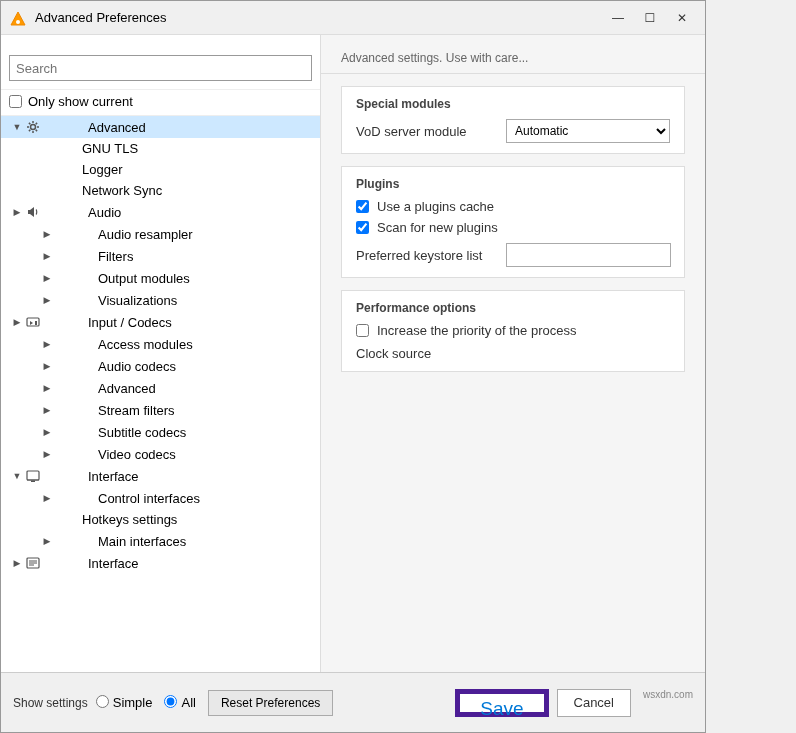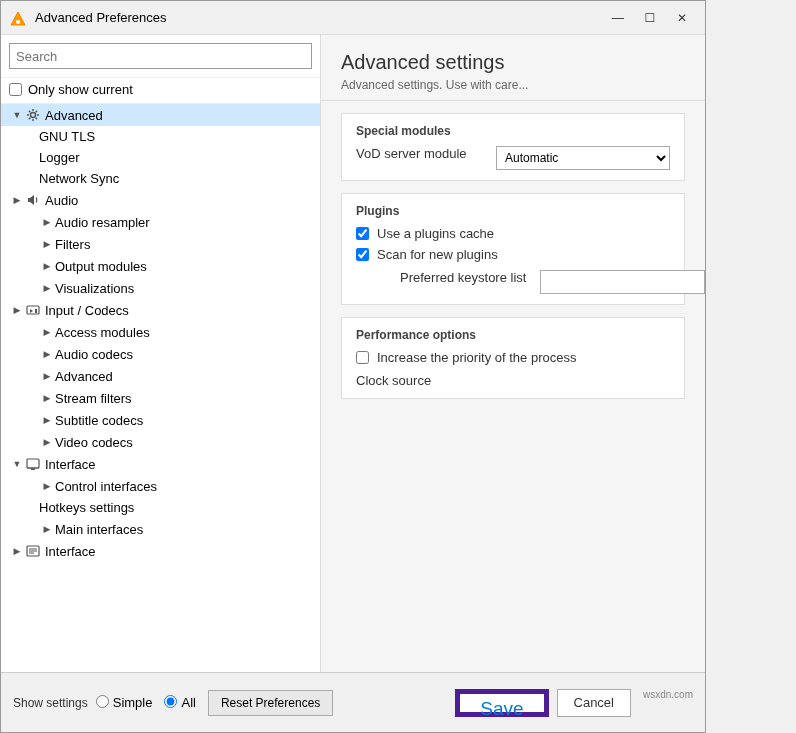--- a/index.html
+++ b/index.html
@@ -73,20 +73,21 @@
       border-bottom: 1px solid #eee;
     }
     .search-input {
       width: 100%;
       height: 26px;
       border: 1px solid #999;
       padding: 9px 6px;
       font-size: 13px;
       background: #fff;
       outline: none;
+      margin-top: 12px;
     }
     .show-current {
       padding: 4px 8px 6px 8px;
       display: flex;
       align-items: center;
       gap: 6px;
       border-bottom: 1px solid #eee;
     }
     .show-current input[type="checkbox"] { margin: 0; }
     .tree-container {
@@ -117,20 +118,21 @@
       width: 16px;
       height: 16px;
       margin-right: 4px;
       flex-shrink: 0;
       display: inline-flex;
       align-items: center;
       justify-content: center;
     }
     .tree-label {
       font-size: 13px;
+      margin-left: 43px;
     }
     .tree-child {
       padding-left: 38px;
     }
     
     .right-panel {
       flex: 1;
       background: #f5f5f5;
       display: flex;
       flex-direction: column;
@@ -161,21 +163,23 @@
       padding: 10px 14px;
     }
     .section-title {
       font-size: 12px;
       font-weight: 600;
       color: #444;
       margin-bottom: 8px;
     }
     .field-row {
       display: flex;
+      align-items: center;
       margin-bottom: 8px;
+      gap: 10px;
     }
     .field-row:last-child { margin-bottom: 0; }
     .field-label {
       font-size: 13px;
       color: #333;
       min-width: 140px;
     }
     .field-select {
       flex: 1;
       max-width: 200px;
@@ -421,21 +425,20 @@
               </svg>
           </span>
           <span class="tree-label">Interface</span>
         </div>
 
       </div>
     </div>
 
     <div class="right-panel">
       <div class="right-header">
-        <div class="right-title">Advanced settings</div>
         <div class="right-subtitle">Advanced settings. Use with care...</div>
       </div>
       <div class="settings-body">
 
         <div class="section">
           <div class="section-title">Special modules</div>
           <div class="field-row">
             <span class="field-label">VoD server module</span>
             <select class="field-select">
               <option>Automatic</option>
@@ -447,21 +450,21 @@
         <div class="section">
           <div class="section-title">Plugins</div>
           <div class="checkbox-row">
             <input type="checkbox" checked="" style="">
             <span>Use a plugins cache</span>
           </div>
           <div class="checkbox-row">
             <input type="checkbox" checked="" style="">
             <span>Scan for new plugins</span>
           </div>
-          <div class="field-row" style="margin-top:8px;margin-left:44px;">
+          <div class="field-row" style="margin-top:8px;">
             <span class="field-label">Preferred keystore list</span>
             <input type="text" class="field-text" value="" style="">
           </div>
         </div>
 
         <div class="section">
           <div class="section-title">Performance options</div>
           <div class="checkbox-row">
             <input type="checkbox" style="">
             <span>Increase the priority of the process</span>

